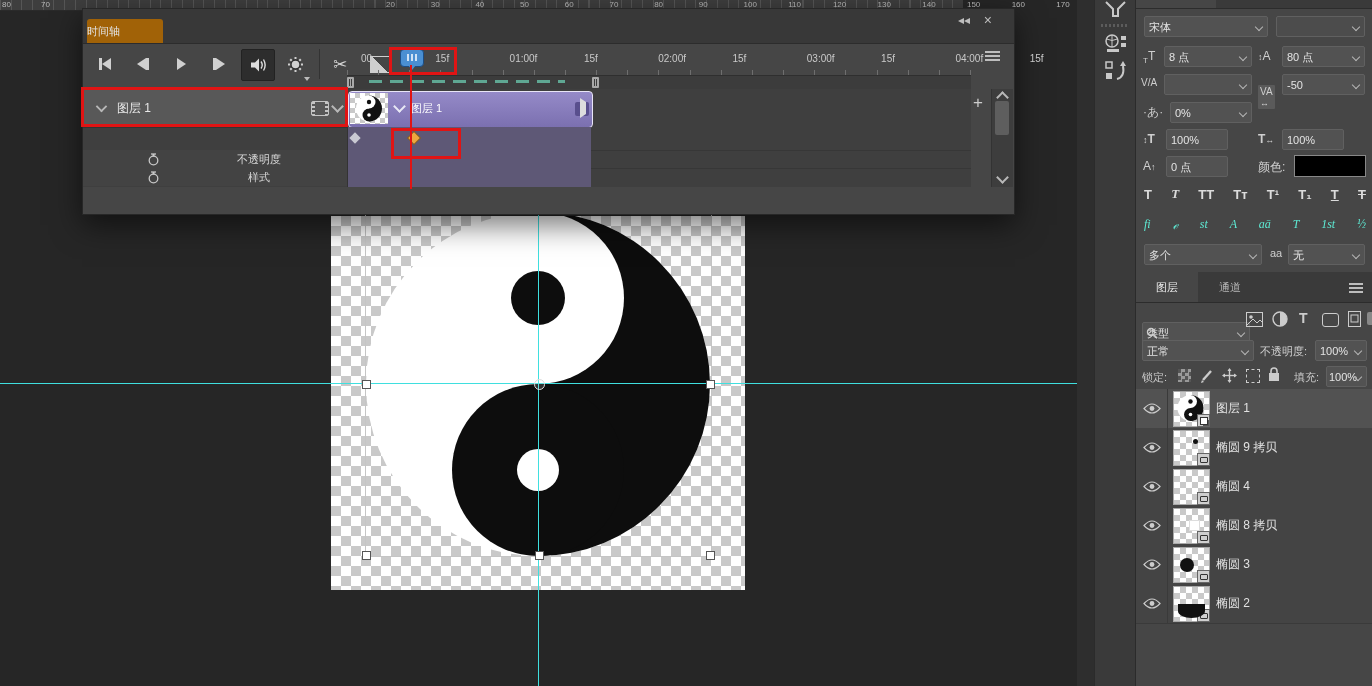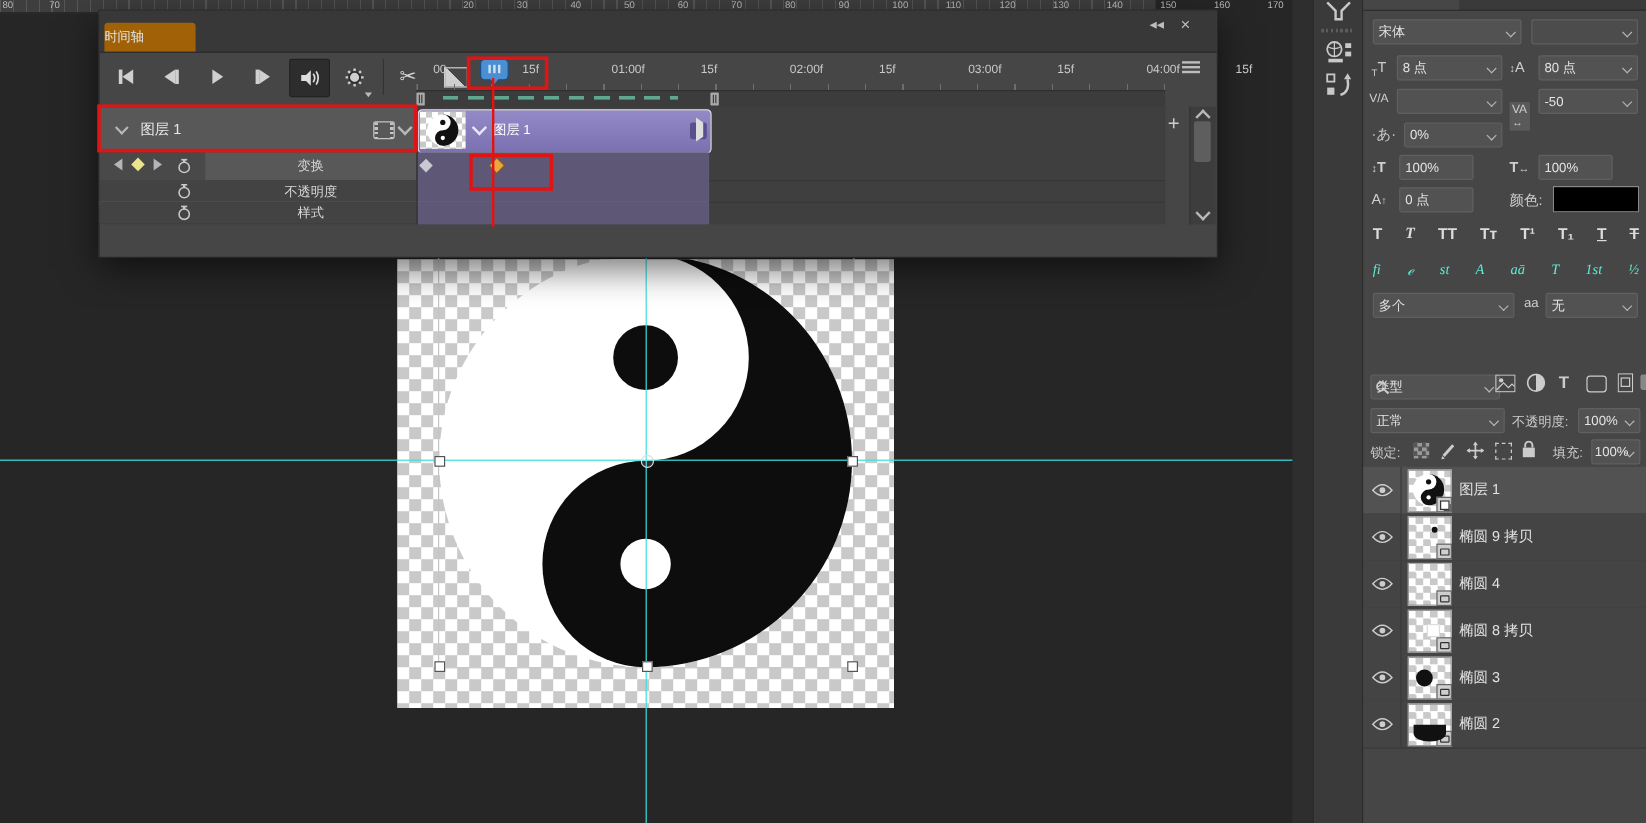--- a/index.html
+++ b/index.html
@@ -289,33 +289,20 @@
                 <circle cy="-6.5" r="2.2" fill="#111"></circle>
                 <circle cy="6.5" r="1.8" fill="#fff"></circle>
               </g>
             </svg>
         </div>
         <span class="chev" style="position:absolute;left:46px;top:10px;border-color:#e8e8f5;"></span>
         <span style="position:absolute;left:62px;top:9px;font-size:11px;">图层 1</span>
         <div class="clip-btn"><span class="tri r"></span></div>
       </div>
 
-      <div class="proprow" style="top:38px;height:23px;background:#494949;border-bottom:1px solid #383838;">
-        <div class="kf-nav">
-          <span class="tri l"></span>
-          <span class="dia" style="position:static;background:#ece48a;"></span>
-          <span class="tri r"></span>
-        </div>
-        <svg style="position:absolute;left:64px;top:5px;" width="13" height="13">
-            <circle cx="6.5" cy="7.5" r="4.3" fill="none" stroke="#c8c8c8" stroke-width="1.3"></circle>
-            <line x1="6.5" y1="1" x2="6.5" y2="3.5" stroke="#c8c8c8" stroke-width="2"></line>
-            <line x1="4" y1="1" x2="9" y2="1" stroke="#c8c8c8" stroke-width="1.3"></line>
-          </svg>
-        <div class="proplabel" style="background:#585858;">变换</div>
-      </div>
       <div class="proprow" style="top:61px;height:18px;background:#434343;border-bottom:3px solid #a16207;">
         <svg style="position:absolute;left:64px;top:3px;" width="13" height="13">
             <circle cx="6.5" cy="7.5" r="4.3" fill="none" stroke="#c8c8c8" stroke-width="1.3"></circle>
             <line x1="6.5" y1="1" x2="6.5" y2="3.5" stroke="#c8c8c8" stroke-width="2"></line>
             <line x1="4" y1="1" x2="9" y2="1" stroke="#c8c8c8" stroke-width="1.3"></line>
           </svg>
         <div class="proplabel">不透明度</div>
       </div>
       <div class="proprow" style="top:79px;height:18px;background:#434343;">
         <svg style="position:absolute;left:64px;top:3px;" width="13" height="13">
@@ -429,22 +416,27 @@
       <span>aā</span>
       <span>T</span>
       <span>1st</span>
       <span>½</span>
     </div>
 
     <div class="sel" style="left:8px;top:244px;width:118px;"><span>多个</span><span class="schev"></span></div>
     <span class="cicon" style="left:134px;top:247px;font-size:11px;">aa</span>
     <div class="sel" style="left:152px;top:244px;width:77px;"><span>无</span><span class="schev"></span></div>
 
-
-    <div class="sel" style="left:6px;top:312px;width:108px;">
+    <div class="tabstrip" style="top:272px;height:30px;">
+      <div class="ptab active" style="left:0;width:62px;line-height:30px;">图层</div>
+      <div class="ptab" style="left:62px;width:64px;line-height:30px;">通道</div>
+      <div class="menu-icon" style="right:10px;top:11px;width:14px;"></div>
+    </div>
+
+    <div class="sel" style="left:6px;top:322px;width:108px;">
       <svg style="position:absolute;left:3px;top:4px;" width="12" height="12">
           <circle cx="5" cy="5" r="3.5" fill="none" stroke="#ccc" stroke-width="1.4"></circle>
           <line x1="8" y1="8" x2="11" y2="11" stroke="#ccc" stroke-width="1.6"></line>
         </svg>
       <span>类型</span><span class="schev"></span>
     </div>
     <svg class="abs" style="left:110px;top:312px;" width="17" height="15">
         <rect x="0.5" y="0.5" width="16" height="14" fill="none" stroke="#ccc"></rect>
         <circle cx="5" cy="5" r="1.8" fill="#ccc"></circle>
         <path d="M1,13 L7,7 L11,11 L14,8 L16,10" stroke="#ccc" fill="none"></path>

